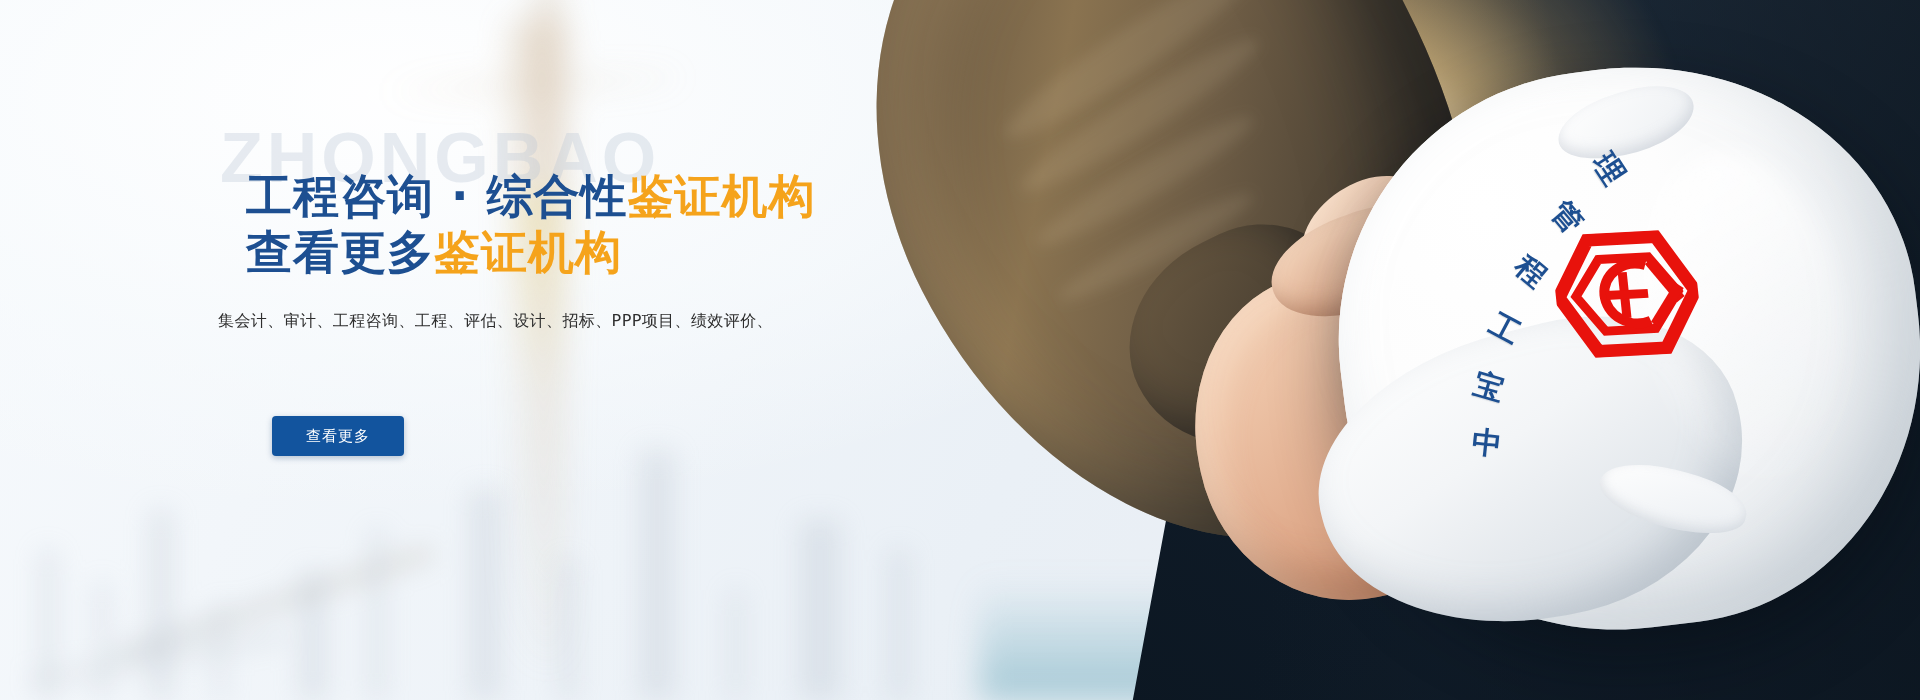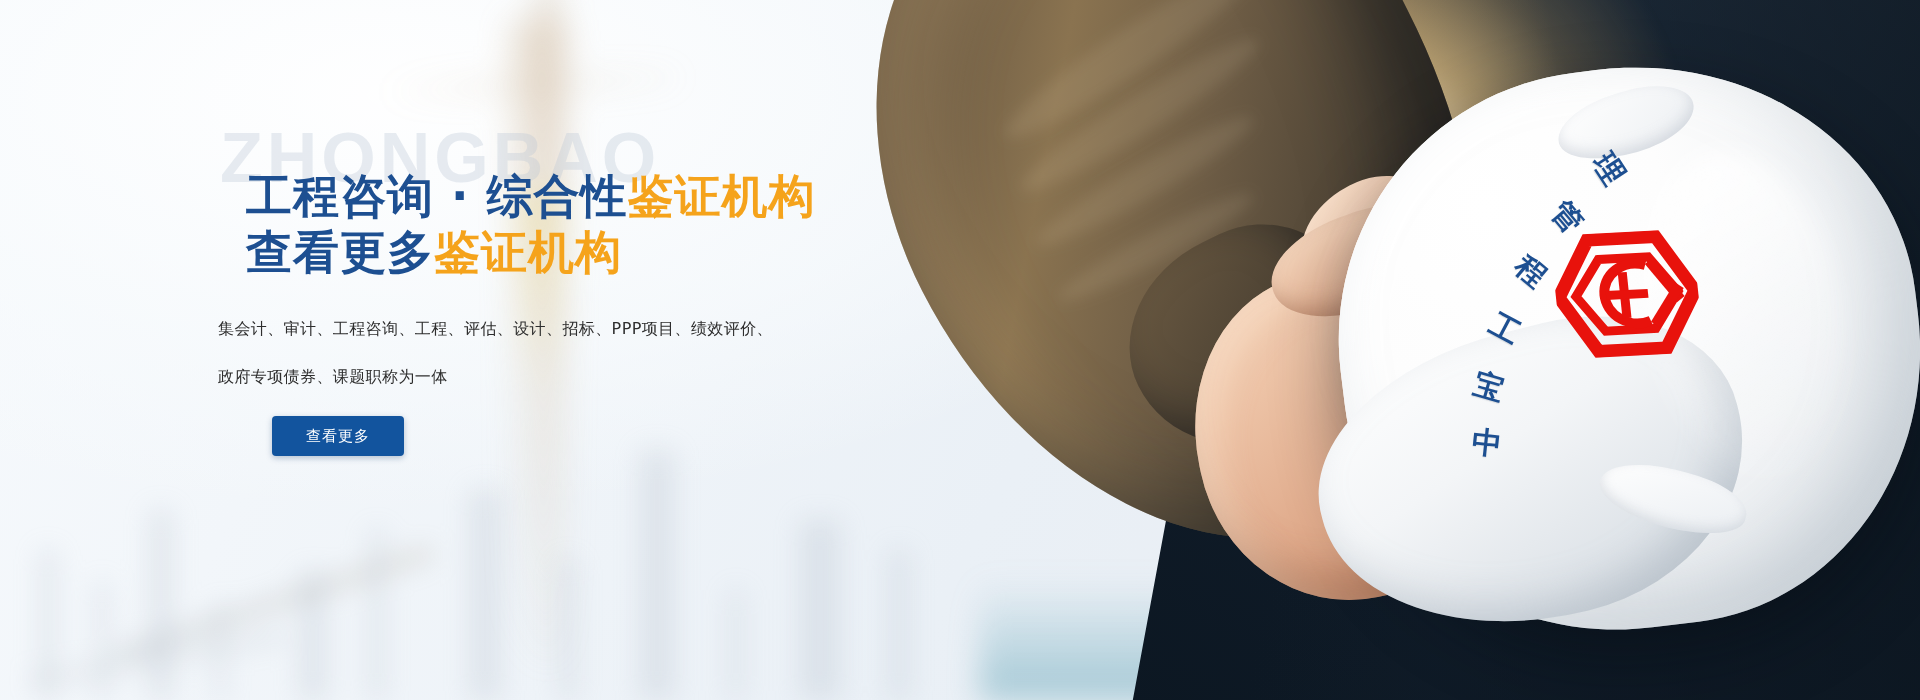--- a/index.html
+++ b/index.html
@@ -215,21 +215,21 @@
   .headline .hl-line{
     font-size:46px;font-weight:700;line-height:56px;letter-spacing:1px;
     white-space:nowrap;
     font-family:"DejaVu Sans","Liberation Sans",sans-serif;
   }
   .hl-blue{color:#1d4f91;}
   .hl-orange{color:#f5a31b;}
 
   .lead{position:absolute;left:0;top:310px;width:600px;}
   .lead p{
-    margin:8px 0 26px 0;
+    margin:0 0 26px 0;
     font-size:16px;line-height:22px;color:#2e2e2e;letter-spacing:.4px;
     font-family:"DejaVu Sans","Liberation Sans",sans-serif;
   }
 
   .cta{
     position:absolute;left:54px;top:416px;
     display:inline-flex;align-items:center;justify-content:center;
     width:132px;height:40px;border-radius:4px;
     background:#12549e;color:#ffffff;
     font-size:15px;letter-spacing:1px;cursor:pointer;
@@ -328,18 +328,17 @@
       <div class="hl-line">
         <span class="hl-blue">工程咨询 · 综合性</span><span class="hl-orange">鉴证机构</span>
       </div>
       <div class="hl-line">
         <span class="hl-blue">查看更多</span><span class="hl-orange">鉴证机构</span>
       </div>
     </div>
 
     <div class="lead">
       <p>集会计、审计、工程咨询、工程、评估、设计、招标、PPP项目、绩效评价、</p>
-      <p>政府专项债券、课题职称为一体</p>
     </div>
 
     <button class="cta">查看更多</button>
   </div>
 </div>
 
 </body></html>

